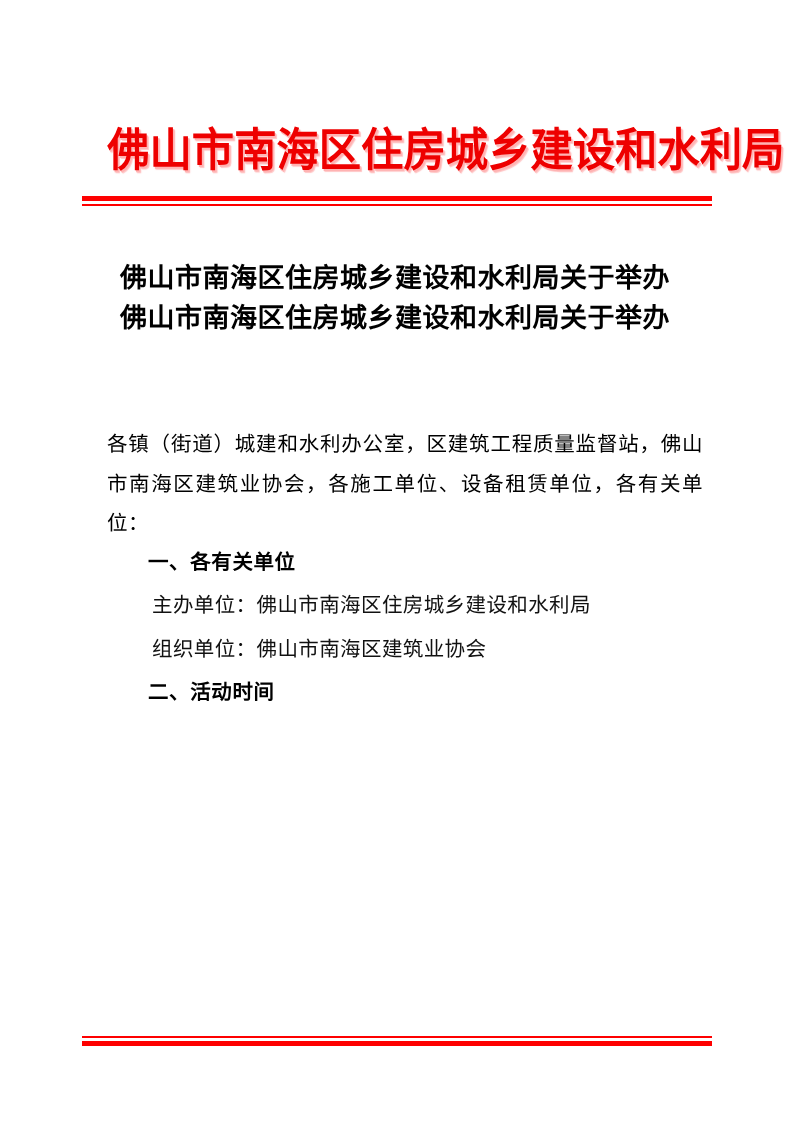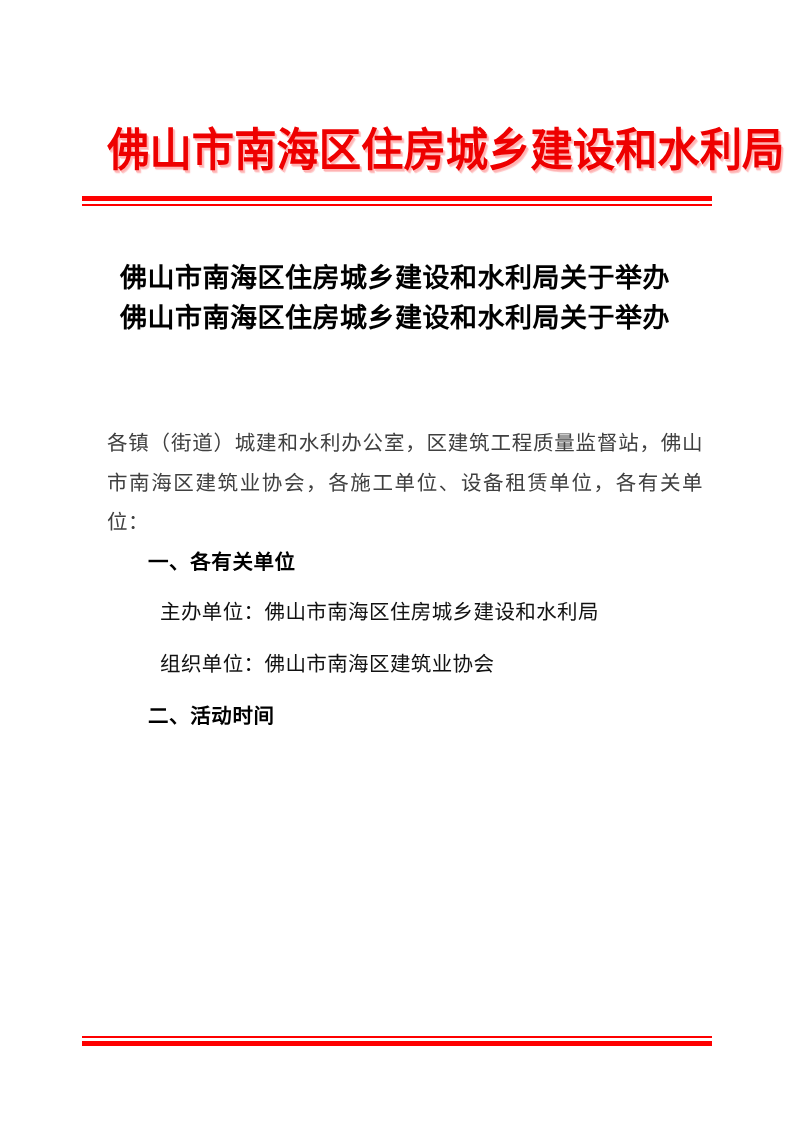--- a/index.html
+++ b/index.html
@@ -97,24 +97,24 @@
 
   
   .body-area {
     position: absolute;
     left: 107px;
     top: 424px;
     width: 596px;
   }
 
   .para {
-    font-family: Liberation Serif, serif;
+    font-family: Liberation Sans, sans-serif;
     font-size: 20.5px;
     line-height: 39.5px;
-    color: #404040;
+    color: #000000;
     margin: 0;
     text-align: justify;
     text-justify: inter-character;
     letter-spacing: 0.4px;
   }
   .para.indent {
     text-indent: 2em;
   }
 
   .heading {
@@ -122,25 +122,25 @@
     font-weight: bold;
     font-size: 20.5px;
     line-height: 39.5px;
     color: #000000;
     margin: 0;
     text-indent: 2em;
     letter-spacing: 0.6px;
   }
 
   .subline {
-    font-family: Liberation Mono, monospace;
+    font-family: Liberation Serif, serif;
     font-size: 20.5px;
     line-height: 39.5px;
     color: #111111;
-    margin: 12px;
+    margin: 4px;
     text-indent: 2em;
     letter-spacing: 0.4px;
     white-space: nowrap;
   }
 </style>
 </head>
 <body>
 
 <div class="page">
 

